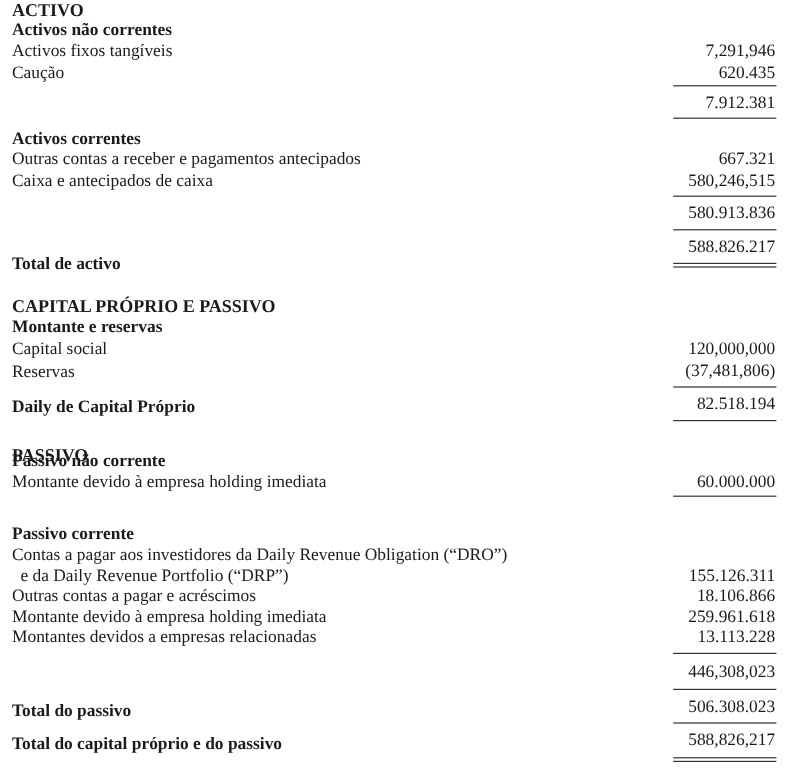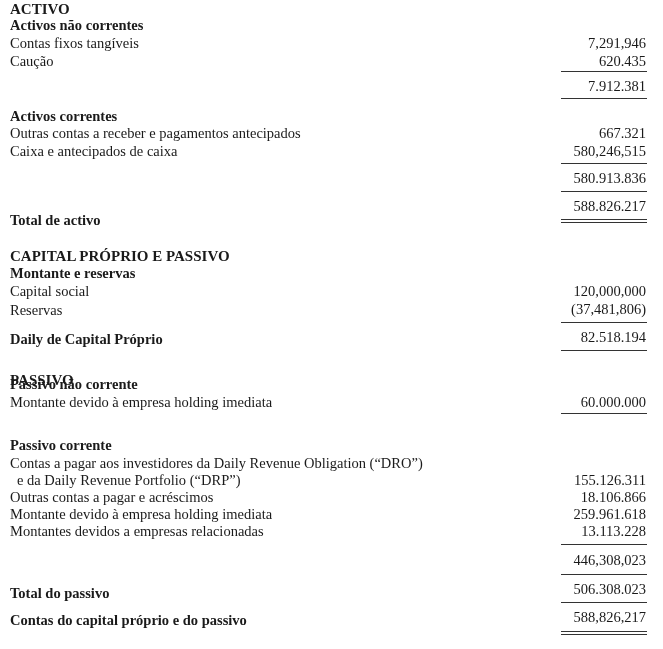--- a/index.html
+++ b/index.html
@@ -15,21 +15,21 @@
   .rule { position: absolute; right: 16px; width: 86px; border-top: 1px solid #333; }
   .rule.dbl { height: 2px; border-bottom: 1px solid #333; }
 </style>
 </head>
 <body>
 
 <div>
 
   <div class="line b h" style="top:1px">ACTIVO</div>
   <div class="line b" style="top:17px">Activos não correntes</div>
-  <div class="line" style="top:35px">Contas fixos tangíveis</div>
+  <div class="line" style="top:35px">Activos fixos tangíveis</div>
   <div class="num" style="top:35px">7,291,946</div>
   <div class="line" style="top:53px">Caução</div>
   <div class="num" style="top:53px">620.435</div>
   <div class="rule" style="top:71px"></div>
   <div class="num" style="top:78px">7.912.381</div>
   <div class="rule" style="top:98px"></div>
 
   <div class="line b" style="top:108px">Activos correntes</div>
   <div class="line" style="top:125px">Outras contas a receber e pagamentos antecipados</div>
   <div class="num" style="top:125px">667.321</div>
@@ -70,16 +70,16 @@
   <div class="num" style="top:506px">259.961.618</div>
   <div class="line" style="top:523px">Montantes devidos a empresas relacionadas</div>
   <div class="num" style="top:523px">13.113.228</div>
   <div class="rule" style="top:544px"></div>
   <div class="num" style="top:552px">446,308,023</div>
   <div class="rule" style="top:574px"></div>
 
   <div class="line b" style="top:585px">Total do passivo</div>
   <div class="num" style="top:581px">506.308.023</div>
   <div class="rule" style="top:602px"></div>
-  <div class="line b" style="top:612px">Contas do capital próprio e do passivo</div>
+  <div class="line b" style="top:612px">Total do capital próprio e do passivo</div>
   <div class="num" style="top:609px">588,826,217</div>
   <div class="rule dbl" style="top:631px"></div>
 </div>
 
 </body></html>

